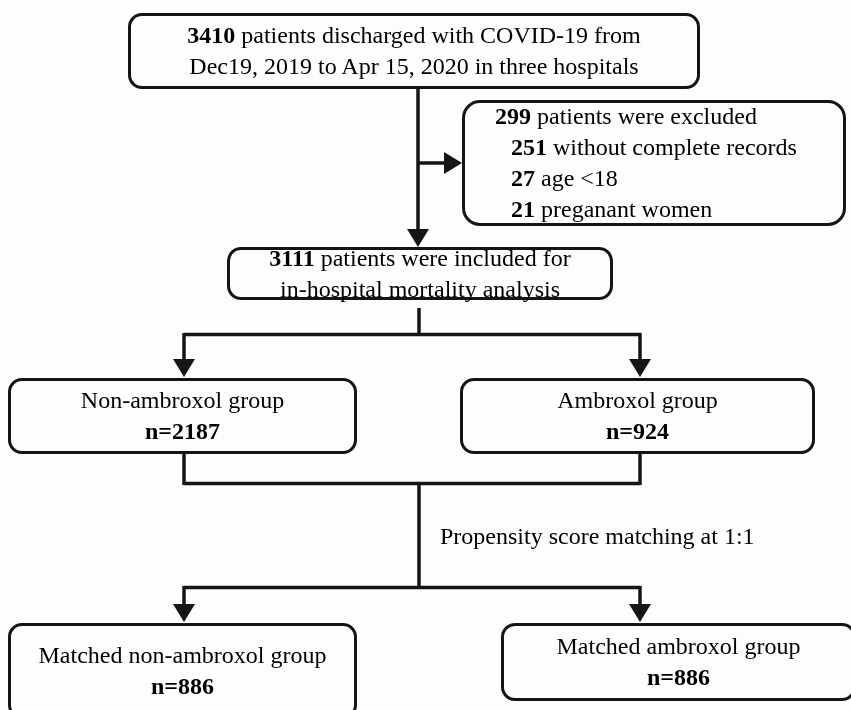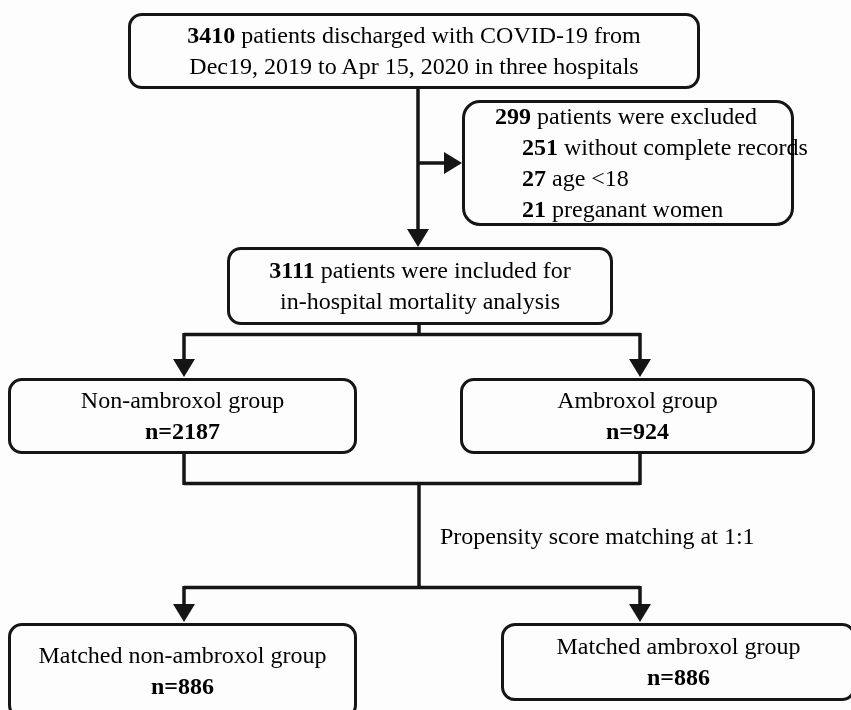--- a/index.html
+++ b/index.html
@@ -22,27 +22,27 @@
     background:#fdfdfd;
     display:flex;flex-direction:column;
     justify-content:center;align-items:center;
     text-align:center;
     font-size:24px;line-height:31px;
     white-space:nowrap;
   }
   .fbox .num,.fbox .nline{font-weight:bold;}
   #box-top{left:128px;top:13px;width:572px;height:76px;}
   #box-excluded{
-    left:462px;top:100px;width:332px;height:126px;
+    left:462px;top:100px;width:384px;height:126px;
     border-radius:18px;
     align-items:flex-start;text-align:left;
     padding-left:30px;
   }
-  #box-excluded .excl-line.indent{margin-left:27px;}
-  #box-included{left:227px;top:247px;width:386px;height:78px;}
+  #box-excluded .excl-line.indent{margin-left:16px;}
+  #box-included{left:227px;top:247px;width:386px;height:53px;}
   #box-nonamb{left:8px;top:378px;width:349px;height:76px;}
   #box-amb{left:460px;top:378px;width:355px;height:76px;}
   #box-m-nonamb{left:8px;top:623px;width:349px;height:96px;}
   #box-m-amb{left:460px;top:623px;width:355px;height:78px;margin-left:41px;}
   #psm-label{
     position:absolute;left:440px;top:521px;
     font-size:24px;line-height:31px;white-space:nowrap;
   }
 </style>
 </head>

